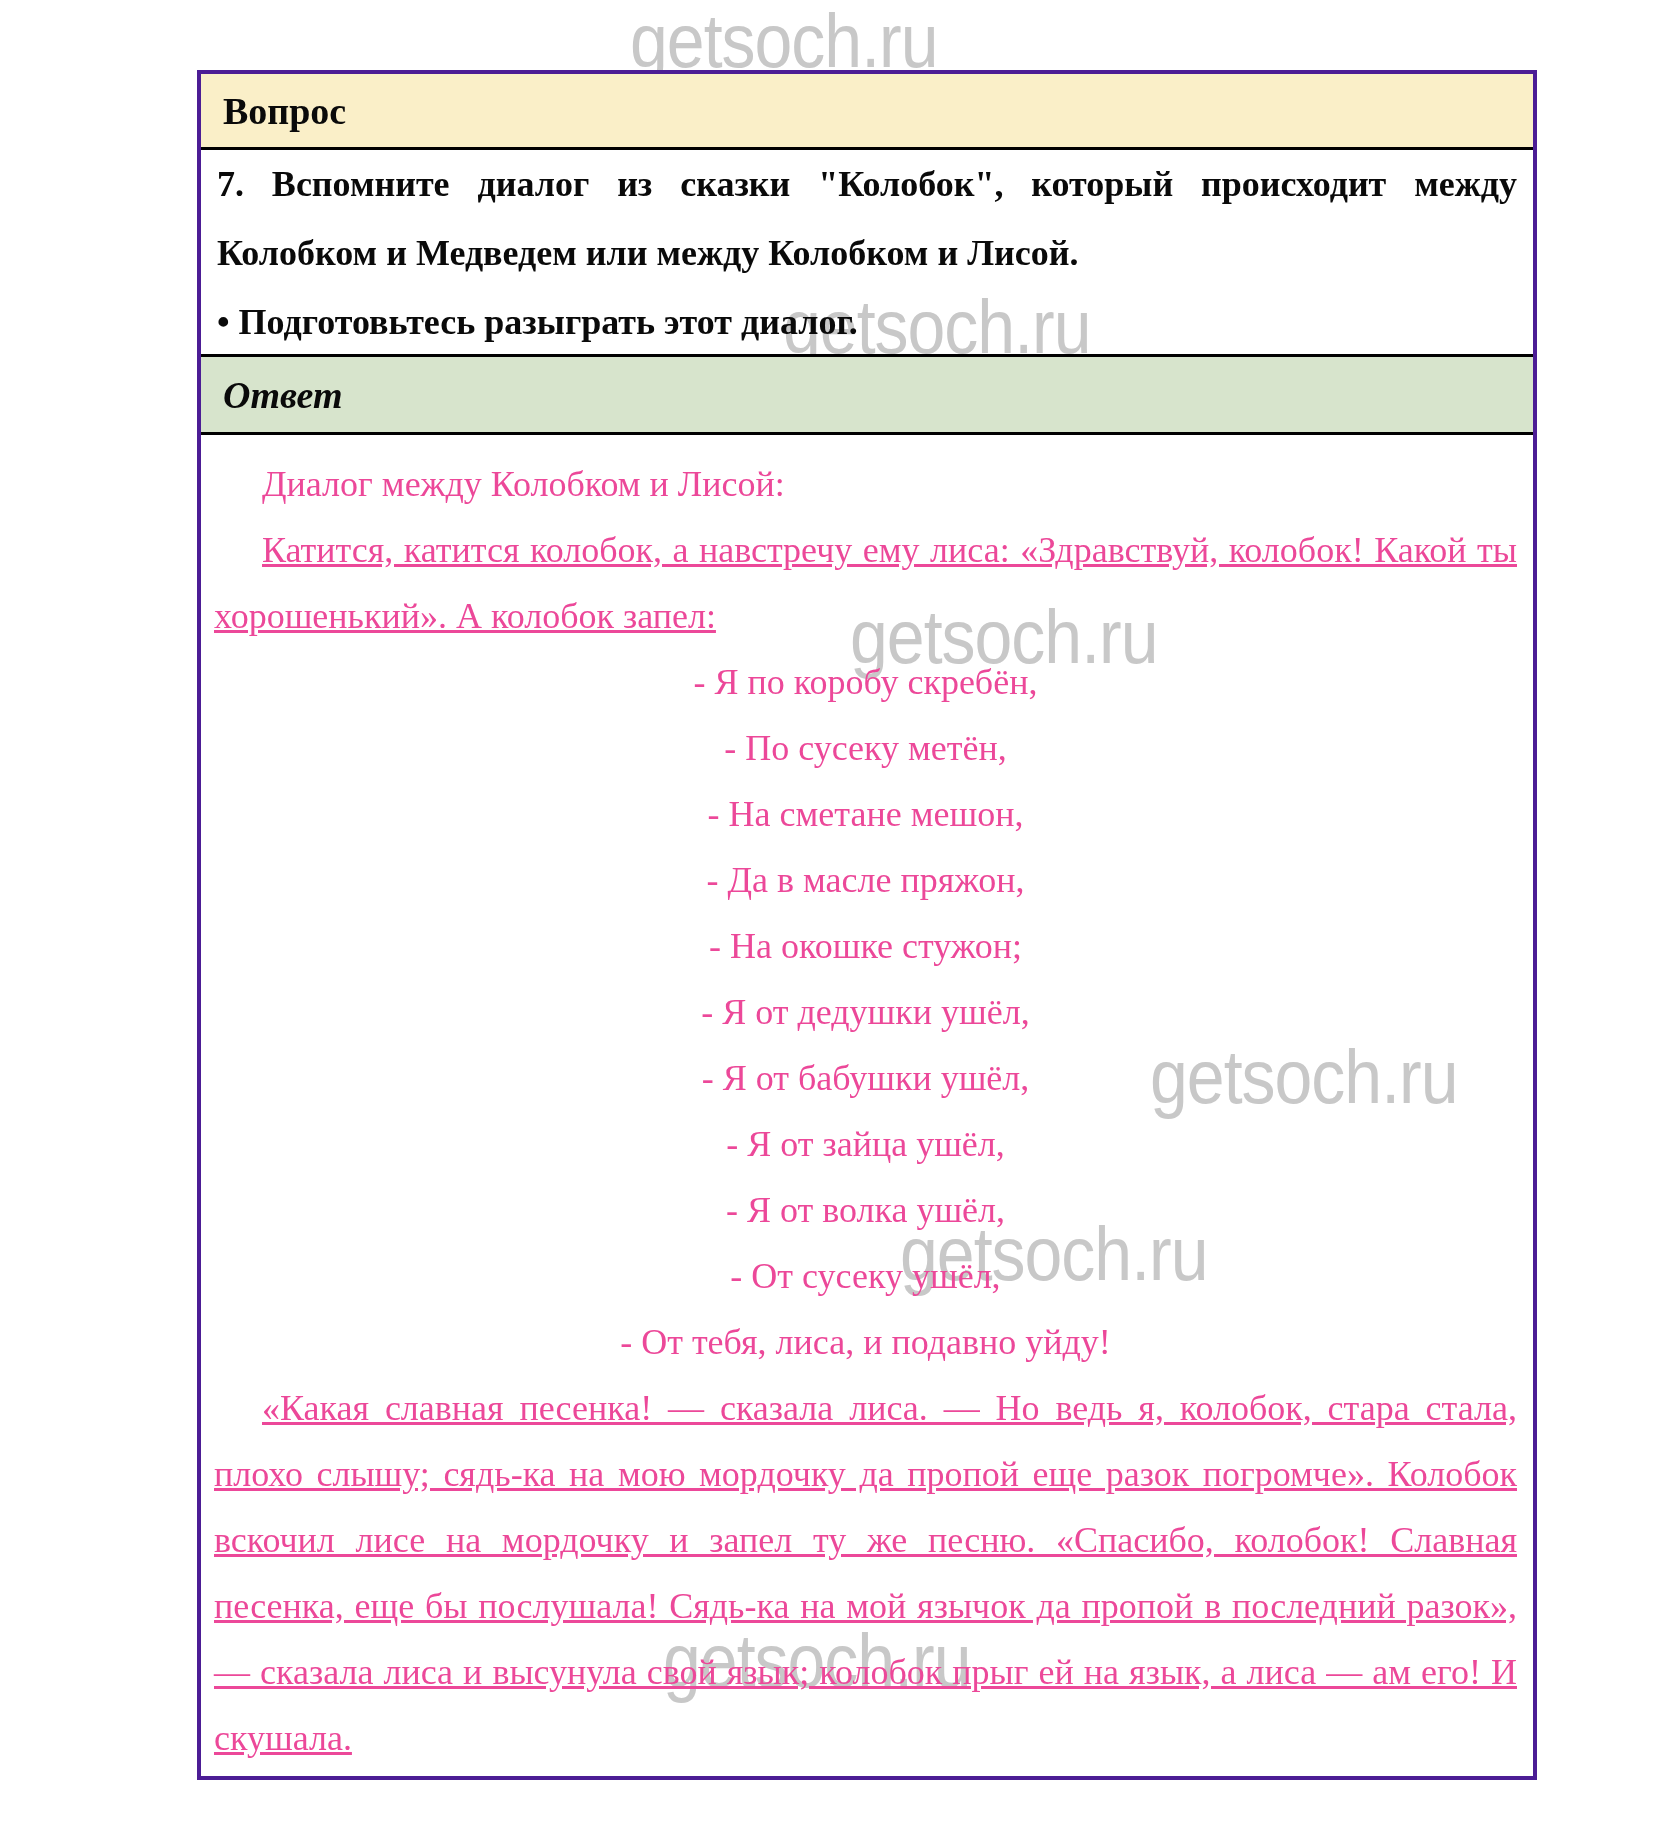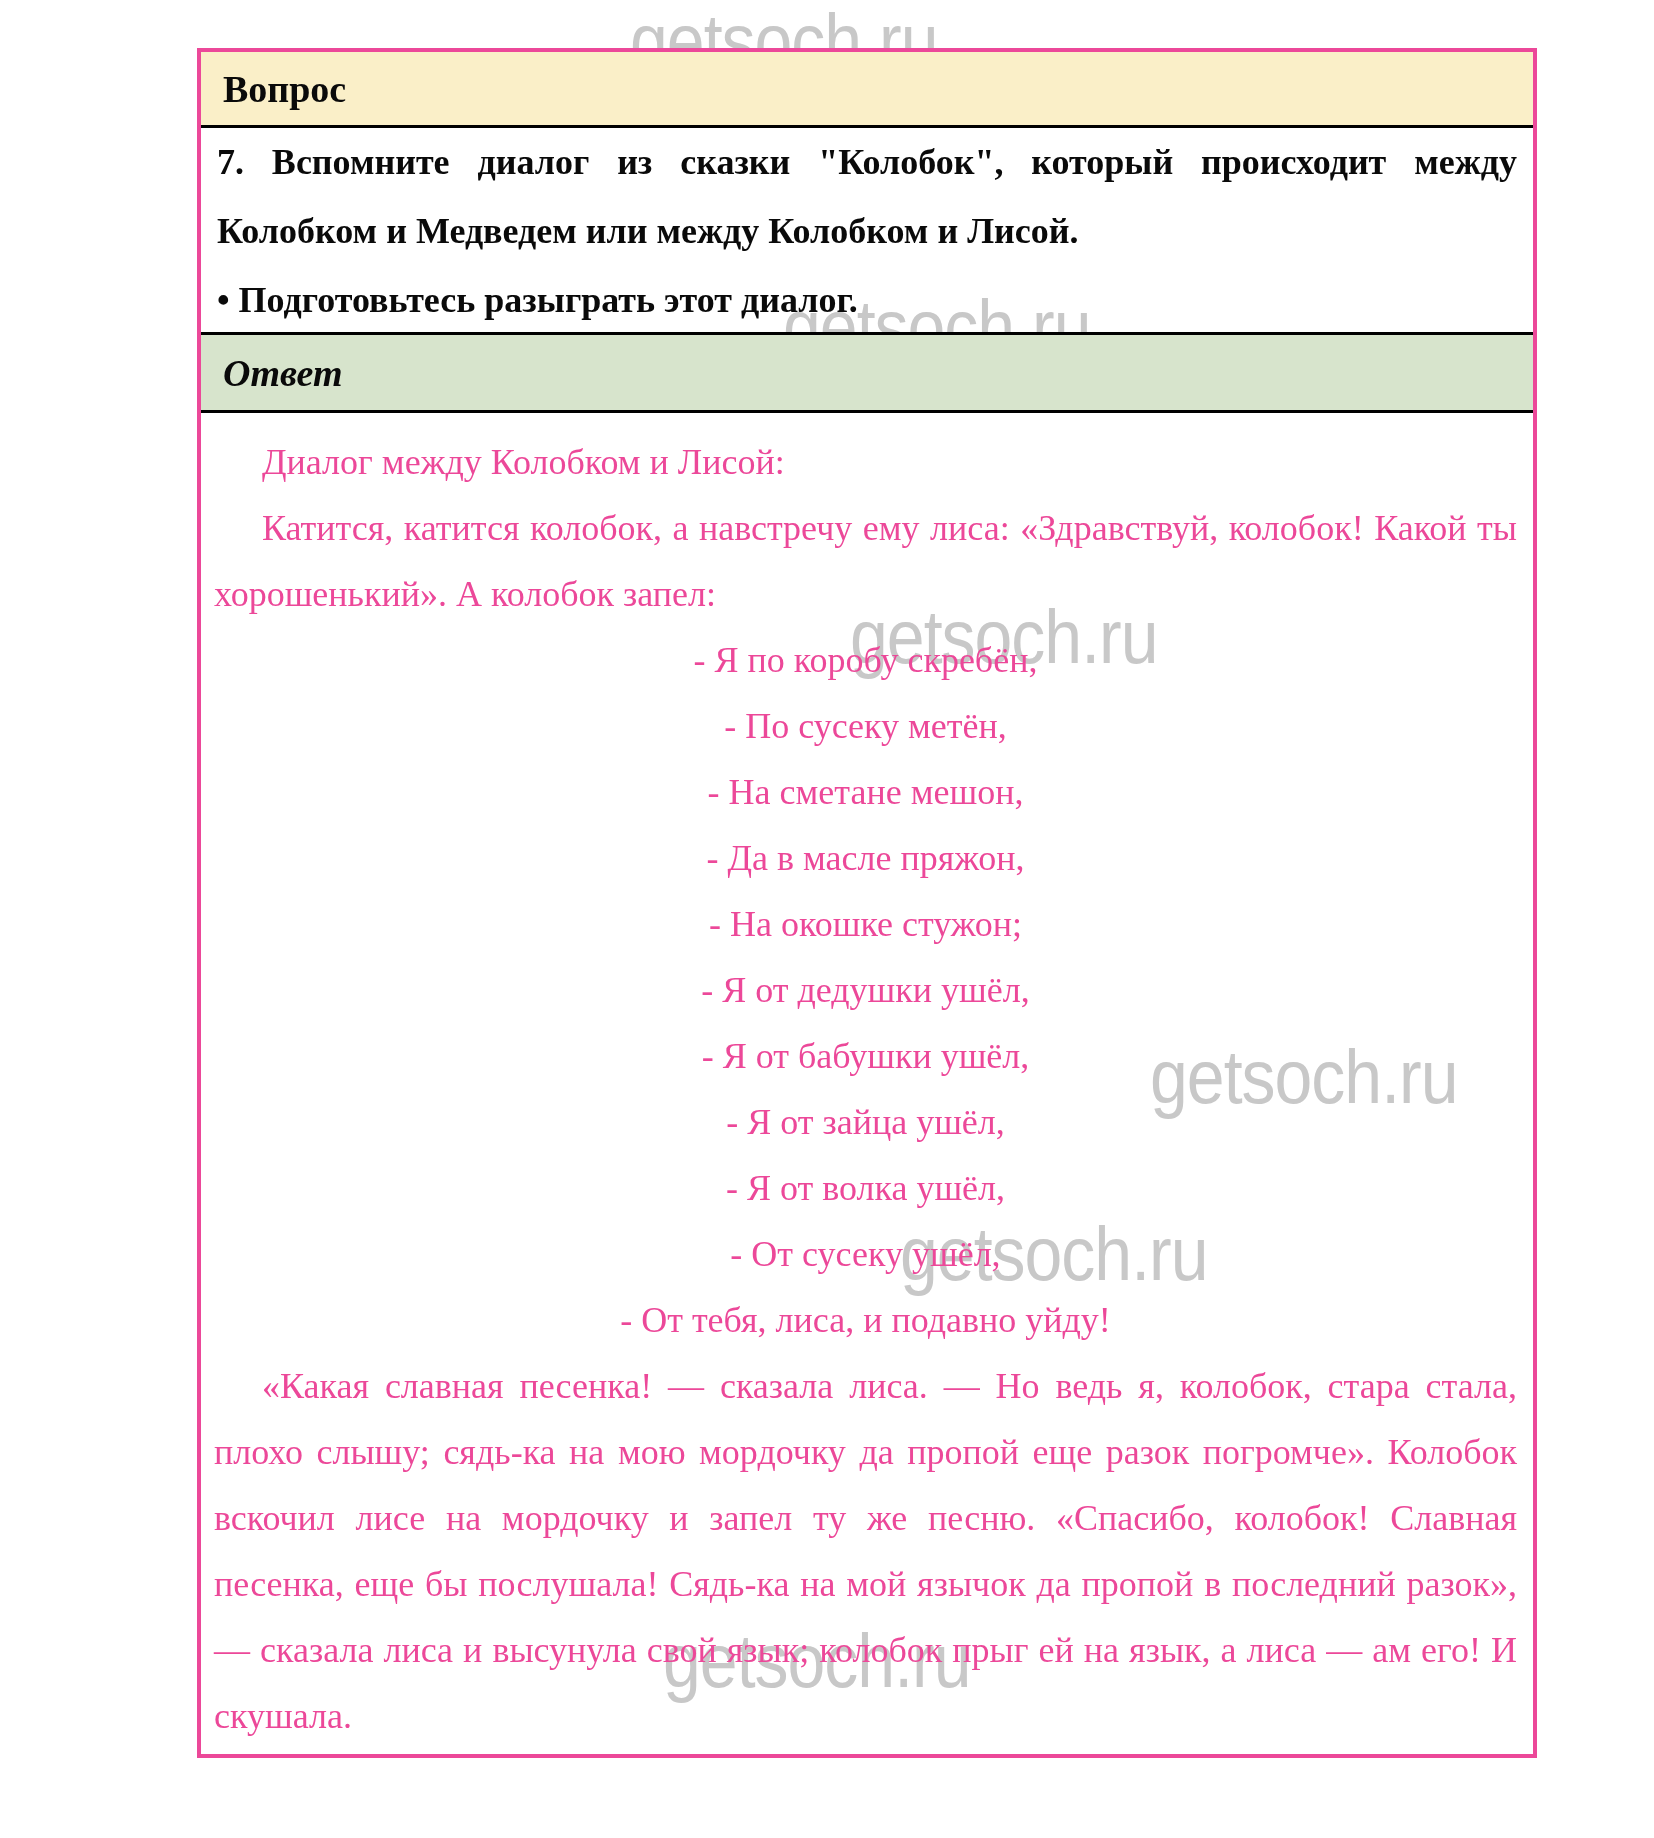--- a/index.html
+++ b/index.html
@@ -31,24 +31,24 @@
     color: #c8c8c8;
     letter-spacing: -1px;
     white-space: nowrap;
     transform: scaleY(1.12);
     transform-origin: top left;
   }
   
   #qa-table {
     position: absolute;
     left: 197px;
-    top: 48px;
+    top: 70px;
     width: 1332px;
     height: 1702px;
-    border: 4px solid #ec4899;
+    border: 4px solid #4c1d95;
     z-index: 2;
     background: transparent;
   }
   .band {
     display: flex;
     align-items: center;
     padding-left: 22px;
     border-bottom: 3px solid #000000;
     font-weight: bold;
     font-size: 38px;
@@ -80,21 +80,21 @@
     height: 1325px;
     padding: 16px 16px 0 13px;
     font-size: 36px;
     line-height: 66px;
     color: #ec4899;
     background: transparent;
     overflow: hidden;
   }
   #answer-cell p { margin: 0; }
   .indented { text-indent: 48px; }
-  .justified { text-align: justify; }
+  .justified { text-align: justify; text-decoration: underline; }
   .verse-line { text-align: center; }
 </style>
 </head>
 <body>
 
 <div id="page">
 
   <div id="watermark-layer">
       <div class="watermark" style="left: 630px; top: 2px; color: rgb(200, 200, 200);">getsoch.ru</div>
       <div class="watermark" style="left: 783px; top: 288px; color: rgb(200, 200, 200);">getsoch.ru</div>

